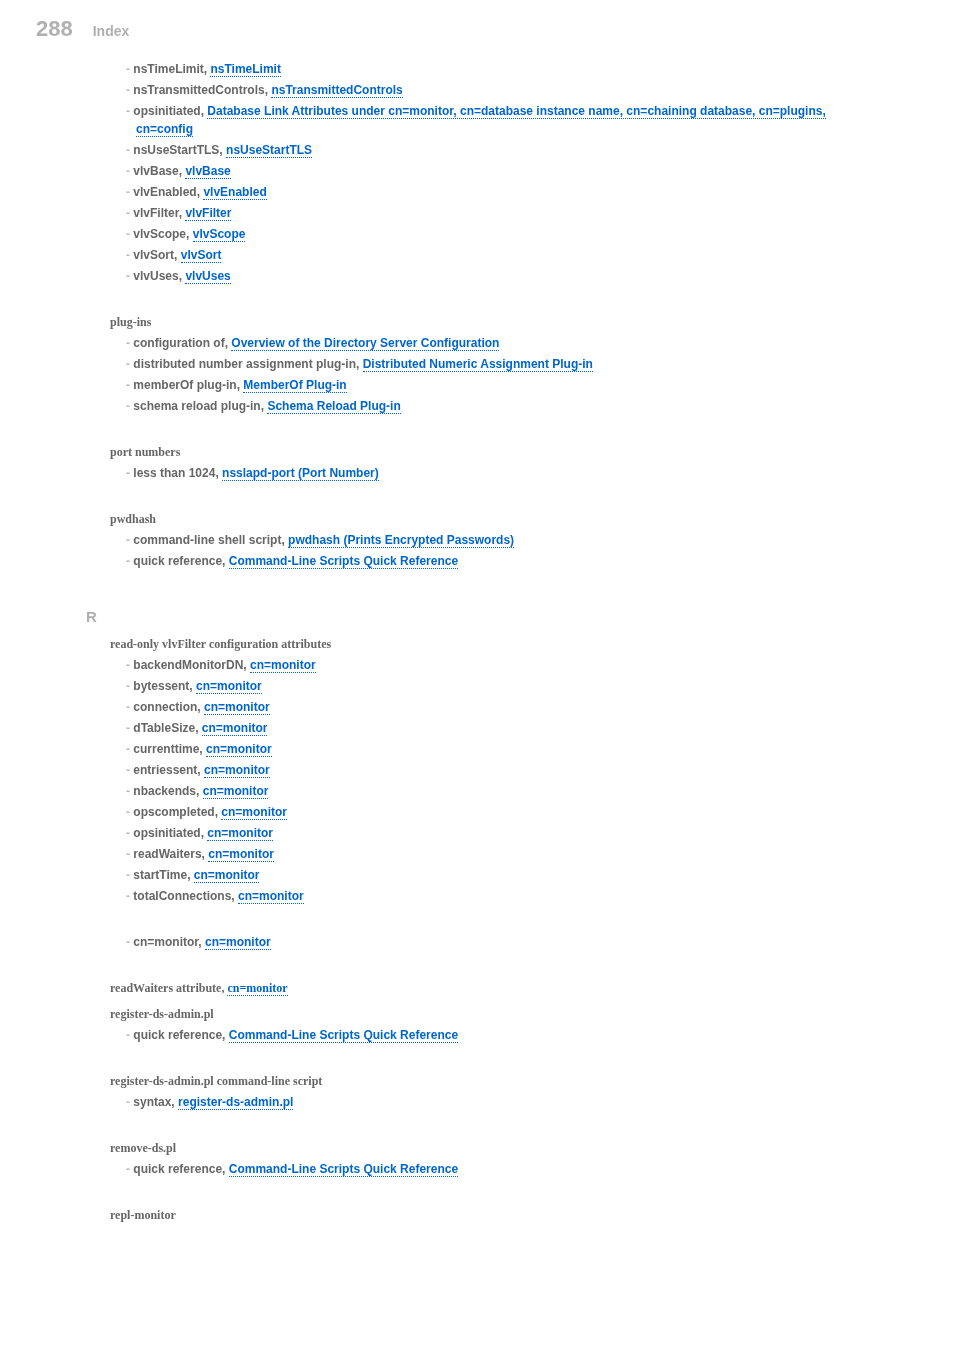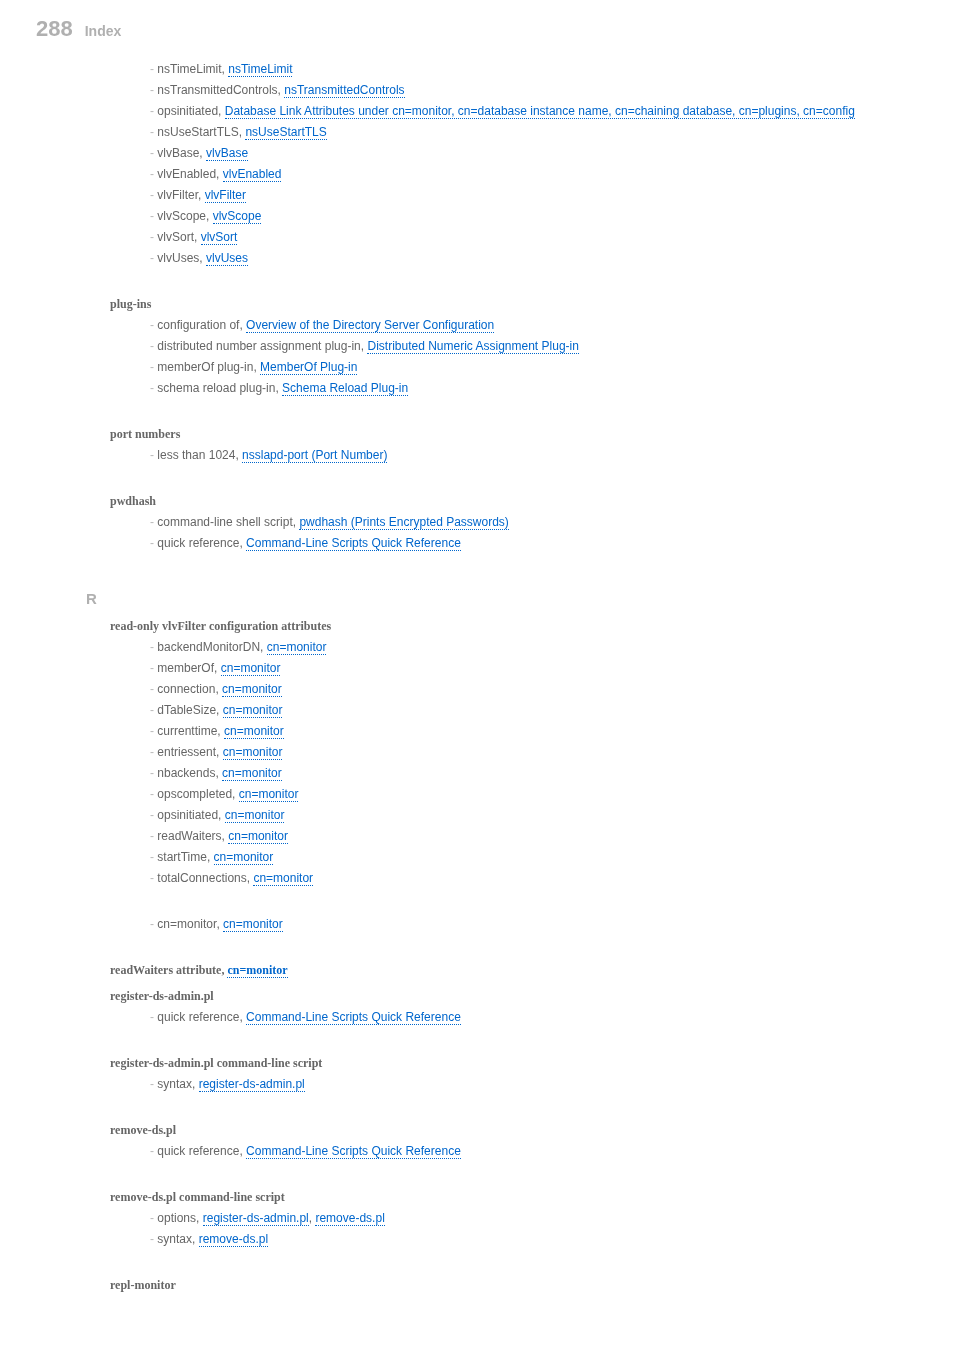--- a/index.html
+++ b/index.html
@@ -13,21 +13,21 @@
 }
 .page {
   width: 954px;
   min-height: 1351px;
   padding: 0;
   box-sizing: border-box;
 }
 .header {
   display: flex;
   align-items: baseline;
-  gap: 12px;
+  gap: 20px;
   padding: 12px 0 12px 36px;
 }
 .page-number {
   font-size: 22px;
   font-weight: 700;
   color: #b0b0b0;
 }
 .header-title {
   font-size: 14px;
   color: #b0b0b0;
@@ -41,24 +41,25 @@
   margin-top: 28px;
 }
 .section-heading {
   font-weight: 700;
   color: #666666;
   font-size: 12px;
   margin-top: 20px;
   font-family: Liberation Serif, serif;
 }
 .item {
-  margin-left: 40px;
+  margin-left: 16px;
   margin-top: 3px;
   text-indent: -10px;
   padding-left: 10px;
+  font-weight: bold;
 }
 .item::before {
   content: "- ";
   color: #bbbbbb;
 }
 .link {
   color: #0066cc;
   text-decoration: none;
   border-bottom: 1px dotted #0066cc;
   cursor: pointer;
@@ -118,21 +119,21 @@
       <div class="section-heading">pwdhash</div>
       <div class="item"><span>command-line shell script, </span><a class="link">pwdhash (Prints Encrypted Passwords)</a></div>
       <div class="item"><span>quick reference, </span><a class="link">Command-Line Scripts Quick Reference</a></div>
     </div>
 
     <div class="letter-heading">R</div>
 
     <div>
       <div class="section-heading" style="margin-top:6px;">read-only vlvFilter configuration attributes</div>
       <div class="item"><span>backendMonitorDN, </span><a class="link">cn=monitor</a></div>
-      <div class="item"><span>memberOf, </span><a class="link">cn=monitor</a></div>
+      <div class="item"><span>bytessent, </span><a class="link">cn=monitor</a></div>
       <div class="item"><span>connection, </span><a class="link">cn=monitor</a></div>
       <div class="item"><span>dTableSize, </span><a class="link">cn=monitor</a></div>
       <div class="item"><span>currenttime, </span><a class="link">cn=monitor</a></div>
       <div class="item"><span>entriessent, </span><a class="link">cn=monitor</a></div>
       <div class="item"><span>nbackends, </span><a class="link">cn=monitor</a></div>
       <div class="item"><span>opscompleted, </span><a class="link">cn=monitor</a></div>
       <div class="item"><span>opsinitiated, </span><a class="link">cn=monitor</a></div>
       <div class="item"><span>readWaiters, </span><a class="link">cn=monitor</a></div>
       <div class="item"><span>startTime, </span><a class="link">cn=monitor</a></div>
       <div class="item"><span>totalConnections, </span><a class="link">cn=monitor</a></div>
@@ -154,25 +155,20 @@
     <div class="section">
       <div class="section-heading">register-ds-admin.pl command-line script</div>
       <div class="item"><span>syntax, </span><a class="link">register-ds-admin.pl</a></div>
     </div>
 
     <div class="section">
       <div class="section-heading">remove-ds.pl</div>
       <div class="item"><span>quick reference, </span><a class="link">Command-Line Scripts Quick Reference</a></div>
     </div>
 
-    <div class="section">
-      <div class="section-heading">remove-ds.pl command-line script</div>
-      <div class="item"><span>options, </span><a class="link">register-ds-admin.pl</a><span>, </span><a class="link">remove-ds.pl</a></div>
-      <div class="item"><span>syntax, </span><a class="link">remove-ds.pl</a></div>
-    </div>
 
     <div class="section">
       <div class="section-heading">repl-monitor</div>
 
     </div>
 
   </div>
 </div>
 
 </body></html>

